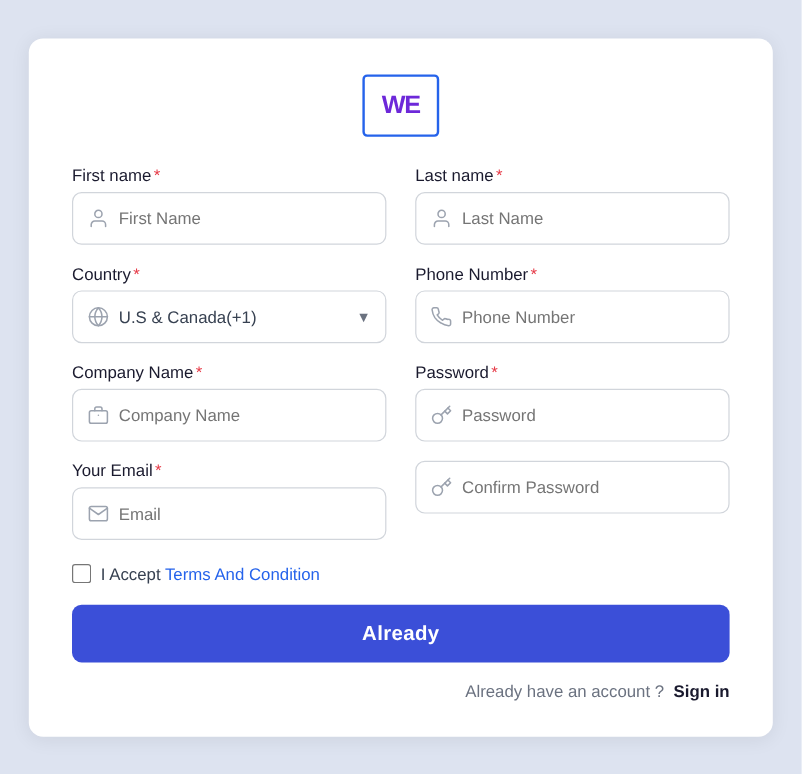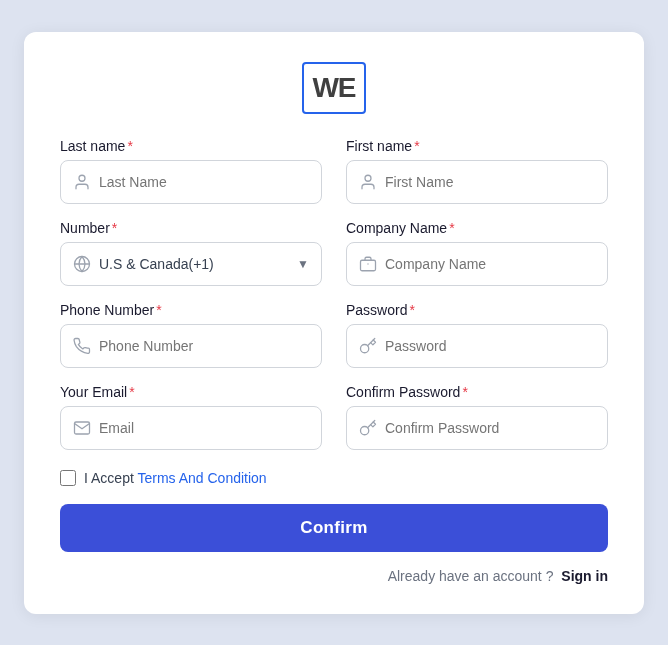--- a/index.html
+++ b/index.html
@@ -27,22 +27,22 @@
     .logo-box {
       border: 2px solid #2563eb;
       border-radius: 4px;
       width: 64px;
       height: 52px;
       display: flex;
       align-items: center;
       justify-content: center;
     }
     .logo-text {
-      color: #404040;
-      font-size: 28px;
+      color: #6d28d9;
+      font-size: 21px;
       font-weight: 700;
       letter-spacing: -1px;
     }
     .form-grid {
       display: grid;
       grid-template-columns: 1fr 1fr;
       gap: 16px 24px;
     }
     .form-group {
       display: flex;
@@ -167,101 +167,101 @@
   <div class="logo-wrapper">
     <div class="logo-box">
       <span class="logo-text">WE</span>
     </div>
   </div>
 
   <div class="form-grid">
 
     <div class="form-group">
       <label class="form-label">
-        <span>Last name</span><span class="required">*</span>
+        <span>First name</span><span class="required">*</span>
       </label>
       <div class="input-wrapper">
         <span class="icon">
           <svg width="18" height="18" viewBox="0 0 24 24" fill="none" stroke="#9ca3af" stroke-width="1.7" stroke-linecap="round" stroke-linejoin="round">
               <path d="M20 21v-2a4 4 0 0 0-4-4H8a4 4 0 0 0-4 4v2"></path>
               <circle cx="12" cy="7" r="4"></circle>
             </svg>
         </span>
-        <input type="text" placeholder="Last Name" style="">
-      </div>
-    </div>
-
-    <div class="form-group">
-      <label class="form-label">
-        <span>First name</span><span class="required">*</span>
+        <input type="text" placeholder="First Name" style="">
+      </div>
+    </div>
+
+    <div class="form-group">
+      <label class="form-label">
+        <span>Last name</span><span class="required">*</span>
       </label>
       <div class="input-wrapper">
         <span class="icon">
           <svg width="18" height="18" viewBox="0 0 24 24" fill="none" stroke="#9ca3af" stroke-width="1.7" stroke-linecap="round" stroke-linejoin="round">
               <path d="M20 21v-2a4 4 0 0 0-4-4H8a4 4 0 0 0-4 4v2"></path>
               <circle cx="12" cy="7" r="4"></circle>
             </svg>
         </span>
-        <input type="text" placeholder="First Name" style="">
-      </div>
-    </div>
-
-    <div class="form-group">
-      <label class="form-label">
-        <span>Number</span><span class="required">*</span>
+        <input type="text" placeholder="Last Name" style="">
+      </div>
+    </div>
+
+    <div class="form-group">
+      <label class="form-label">
+        <span>Country</span><span class="required">*</span>
       </label>
       <div class="select-wrapper">
         <span class="icon">
           <svg width="18" height="18" viewBox="0 0 24 24" fill="none" stroke="#9ca3af" stroke-width="1.7" stroke-linecap="round" stroke-linejoin="round">
               <circle cx="12" cy="12" r="10"></circle>
               <line x1="2" y1="12" x2="22" y2="12"></line>
               <path d="M12 2a15.3 15.3 0 0 1 4 10 15.3 15.3 0 0 1-4 10 15.3 15.3 0 0 1-4-10 15.3 15.3 0 0 1 4-10z"></path>
             </svg>
         </span>
         <select>
           <option>U.S &amp; Canada(+1)</option>
           <option>UK(+44)</option>
           <option>India(+91)</option>
         </select>
         <span class="select-chevron">▼</span>
       </div>
     </div>
 
     <div class="form-group">
       <label class="form-label">
+        <span>Phone Number</span><span class="required">*</span>
+      </label>
+      <div class="input-wrapper">
+        <span class="icon">
+          <svg width="18" height="18" viewBox="0 0 24 24" fill="none" stroke="#9ca3af" stroke-width="1.7" stroke-linecap="round" stroke-linejoin="round">
+              <path d="M22 16.92v3a2 2 0 0 1-2.18 2 19.79 19.79 0 0 1-8.63-3.07A19.5 19.5 0 0 1 4.5 12.88a19.79 19.79 0 0 1-3.07-8.67A2 2 0 0 1 3.41 2h3a2 2 0 0 1 2 1.72c.127.96.361 1.903.7 2.81a2 2 0 0 1-.45 2.11L7.09 9.91a16 16 0 0 0 6 6l1.27-1.27a2 2 0 0 1 2.11-.45c.907.339 1.85.573 2.81.7A2 2 0 0 1 22 16.92z"></path>
+            </svg>
+        </span>
+        <input type="text" placeholder="Phone Number" style="">
+      </div>
+    </div>
+
+    <div class="form-group">
+      <label class="form-label">
         <span>Company Name</span><span class="required">*</span>
       </label>
       <div class="input-wrapper">
         <span class="icon">
           <svg width="18" height="18" viewBox="0 0 24 24" fill="none" stroke="#9ca3af" stroke-width="1.7" stroke-linecap="round" stroke-linejoin="round">
               <rect x="2" y="7" width="20" height="14" rx="2" ry="2"></rect>
               <path d="M16 7V5a2 2 0 0 0-2-2h-4a2 2 0 0 0-2 2v2"></path>
               <line x1="12" y1="12" x2="12" y2="12"></line>
             </svg>
         </span>
         <input type="text" placeholder="Company Name" style="">
       </div>
     </div>
 
     <div class="form-group">
       <label class="form-label">
-        <span>Phone Number</span><span class="required">*</span>
-      </label>
-      <div class="input-wrapper">
-        <span class="icon">
-          <svg width="18" height="18" viewBox="0 0 24 24" fill="none" stroke="#9ca3af" stroke-width="1.7" stroke-linecap="round" stroke-linejoin="round">
-              <path d="M22 16.92v3a2 2 0 0 1-2.18 2 19.79 19.79 0 0 1-8.63-3.07A19.5 19.5 0 0 1 4.5 12.88a19.79 19.79 0 0 1-3.07-8.67A2 2 0 0 1 3.41 2h3a2 2 0 0 1 2 1.72c.127.96.361 1.903.7 2.81a2 2 0 0 1-.45 2.11L7.09 9.91a16 16 0 0 0 6 6l1.27-1.27a2 2 0 0 1 2.11-.45c.907.339 1.85.573 2.81.7A2 2 0 0 1 22 16.92z"></path>
-            </svg>
-        </span>
-        <input type="text" placeholder="Phone Number" style="">
-      </div>
-    </div>
-
-    <div class="form-group">
-      <label class="form-label">
         <span>Password</span><span class="required">*</span>
       </label>
       <div class="input-wrapper">
         <span class="icon">
           <svg width="18" height="18" viewBox="0 0 24 24" fill="none" stroke="#9ca3af" stroke-width="1.7" stroke-linecap="round" stroke-linejoin="round">
               <circle cx="7.5" cy="15.5" r="5.5"></circle>
               <path d="M21 2l-9.6 9.6"></path>
               <path d="M15.5 7.5l3 3L22 7l-3-3"></path>
             </svg>
         </span>
@@ -278,23 +278,20 @@
           <svg width="18" height="18" viewBox="0 0 24 24" fill="none" stroke="#9ca3af" stroke-width="1.7" stroke-linecap="round" stroke-linejoin="round">
               <path d="M4 4h16c1.1 0 2 .9 2 2v12c0 1.1-.9 2-2 2H4c-1.1 0-2-.9-2-2V6c0-1.1.9-2 2-2z"></path>
               <polyline points="22,6 12,13 2,6"></polyline>
             </svg>
         </span>
         <input type="email" placeholder="Email" style="">
       </div>
     </div>
 
     <div class="form-group">
-      <label class="form-label">
-        <span>Confirm Password</span><span class="required">*</span>
-      </label>
       <div class="input-wrapper">
         <span class="icon">
           <svg width="18" height="18" viewBox="0 0 24 24" fill="none" stroke="#9ca3af" stroke-width="1.7" stroke-linecap="round" stroke-linejoin="round">
               <circle cx="7.5" cy="15.5" r="5.5"></circle>
               <path d="M21 2l-9.6 9.6"></path>
               <path d="M15.5 7.5l3 3L22 7l-3-3"></path>
             </svg>
         </span>
         <input type="password" placeholder="Confirm Password" style="">
       </div>
@@ -302,19 +299,19 @@
 
     <div class="terms-row">
       <input type="checkbox" style="">
       <span class="terms-text">
         <span>I Accept </span><a class="terms-link">Terms And Condition</a>
       </span>
     </div>
 
   </div>
 
-  <button class="register-btn">Confirm</button>
+  <button class="register-btn">Already</button>
 
   <div class="signin-row">
     <span>Already have an account ?</span>
     <span class="signin-link">Sign in</span>
   </div>
 </div>
 
 </body></html>

